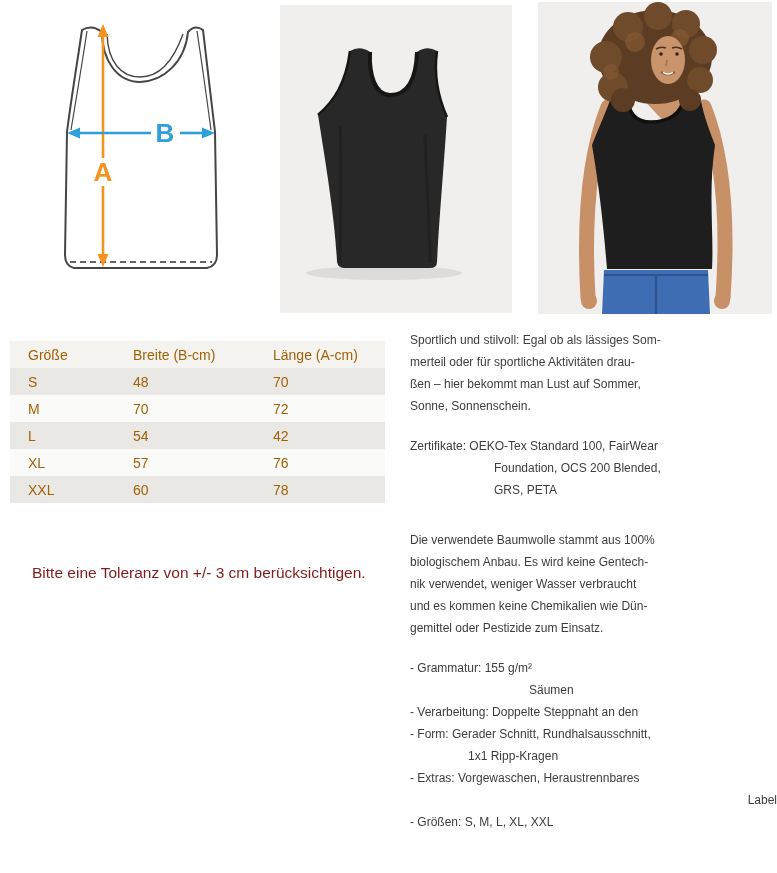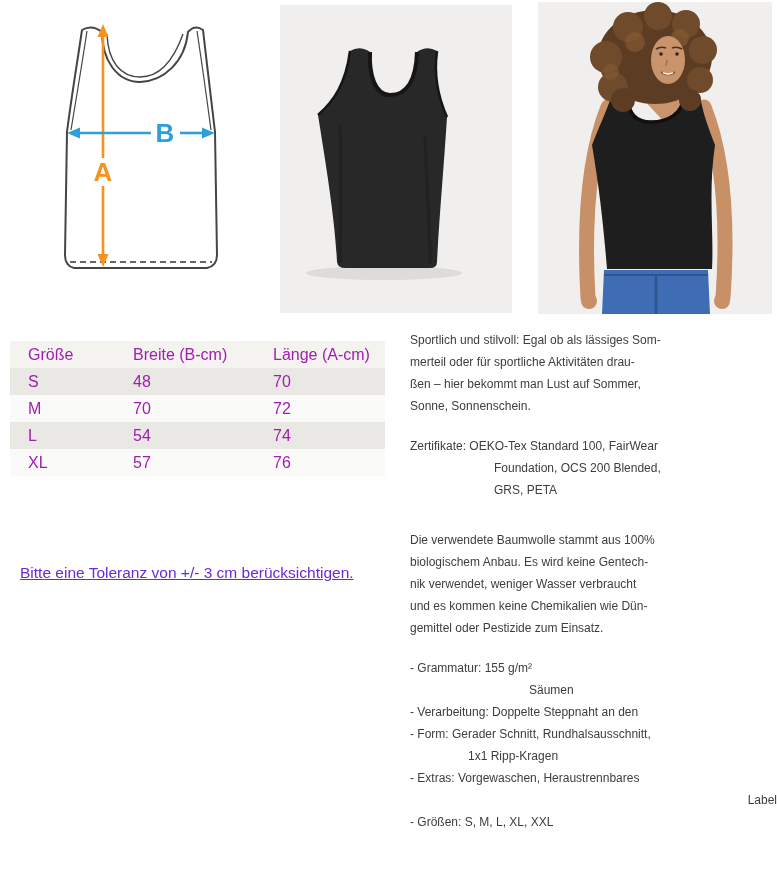--- a/index.html
+++ b/index.html
@@ -9,34 +9,33 @@
   }
   
   .diagram-wrap{position:absolute;left:25px;top:0;width:235px;height:300px;}
   .photo{position:absolute;background:#f0efed;overflow:hidden;}
   .photo.product{left:280px;top:5px;width:232px;height:308px;}
   .photo.model{left:538px;top:2px;width:234px;height:312px;}
   .photo svg{display:block;}
   
   table.size-table{
     position:absolute;left:10px;top:341px;width:375px;
-    border-collapse:collapse;font-size:16px;color:#a21caf;table-layout:fixed;
+    border-collapse:collapse;font-size:14px;color:#a16207;table-layout:fixed;
   }
   table.size-table th,table.size-table td{
     height:27px;padding:0 0 0 18px;text-align:left;font-weight:400;
     white-space:nowrap;overflow:hidden;
   }
   table.size-table thead tr{background:#f4f3f0;}
   table.size-table tbody tr:nth-child(odd){background:#e9e8e5;}
   table.size-table tbody tr:nth-child(even){background:#fafaf9;}
   .col-size{width:105px;} .col-breite{width:140px;} .col-laenge{width:130px;}
   .tolerance{
-    position:absolute;left:20px;top:564px;font-size:15.5px;color:#6d28d9;
+    position:absolute;left:32px;top:564px;font-size:15.5px;color:#7f1d1d;
     white-space:nowrap;
-    text-decoration:underline;
   }
   
   .desc{
     position:absolute;left:410px;top:329px;width:367px;
     font-size:12px;line-height:22px;color:#3d3d3d;
   }
   .para{white-space:pre-line;margin:0 0 18px 0;}
   .para.cotton{}
   .cert-block{margin:0 0 28px 0;}
   .cert-indent{padding-left:84px;}
@@ -166,26 +165,31 @@
         <td>70</td>
       </tr>
       <tr>
         <td>M</td>
         <td>70</td>
         <td>72</td>
       </tr>
       <tr>
         <td>L</td>
         <td>54</td>
-        <td>74</td>
+        <td>42</td>
       </tr>
       <tr>
         <td>XL</td>
         <td>57</td>
         <td>76</td>
+      </tr>
+      <tr>
+        <td>XXL</td>
+        <td>60</td>
+        <td>78</td>
       </tr>
     </tbody>
   </table>
 
   <div class="tolerance">Bitte eine Toleranz von +/- 3 cm berücksichtigen.</div>
 
   <div class="desc">
     <div class="para">Sportlich und stilvoll: Egal ob als lässiges Som-
 merteil oder für sportliche Aktivitäten drau-
 ßen – hier bekommt man Lust auf Sommer,

